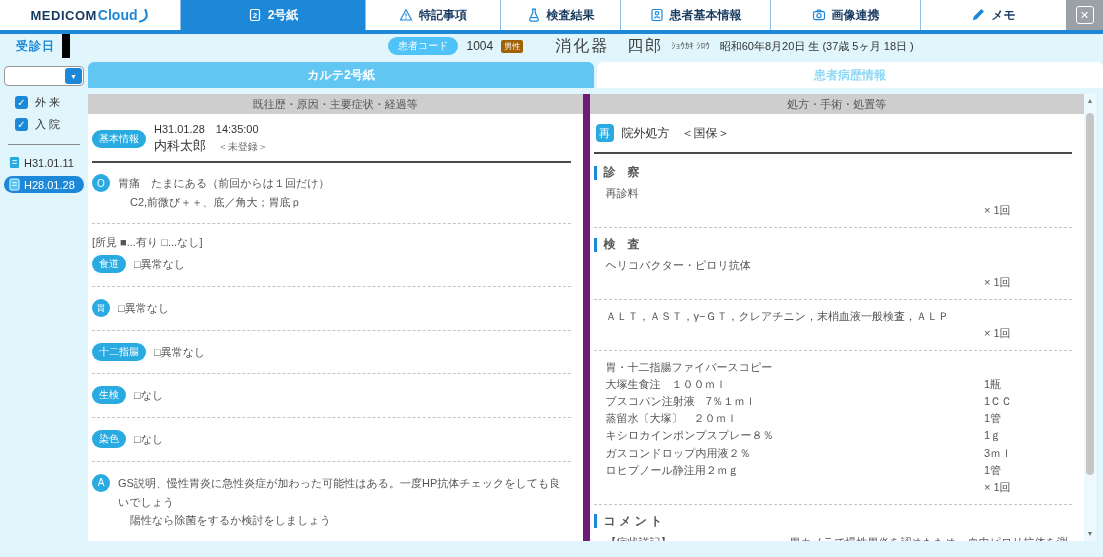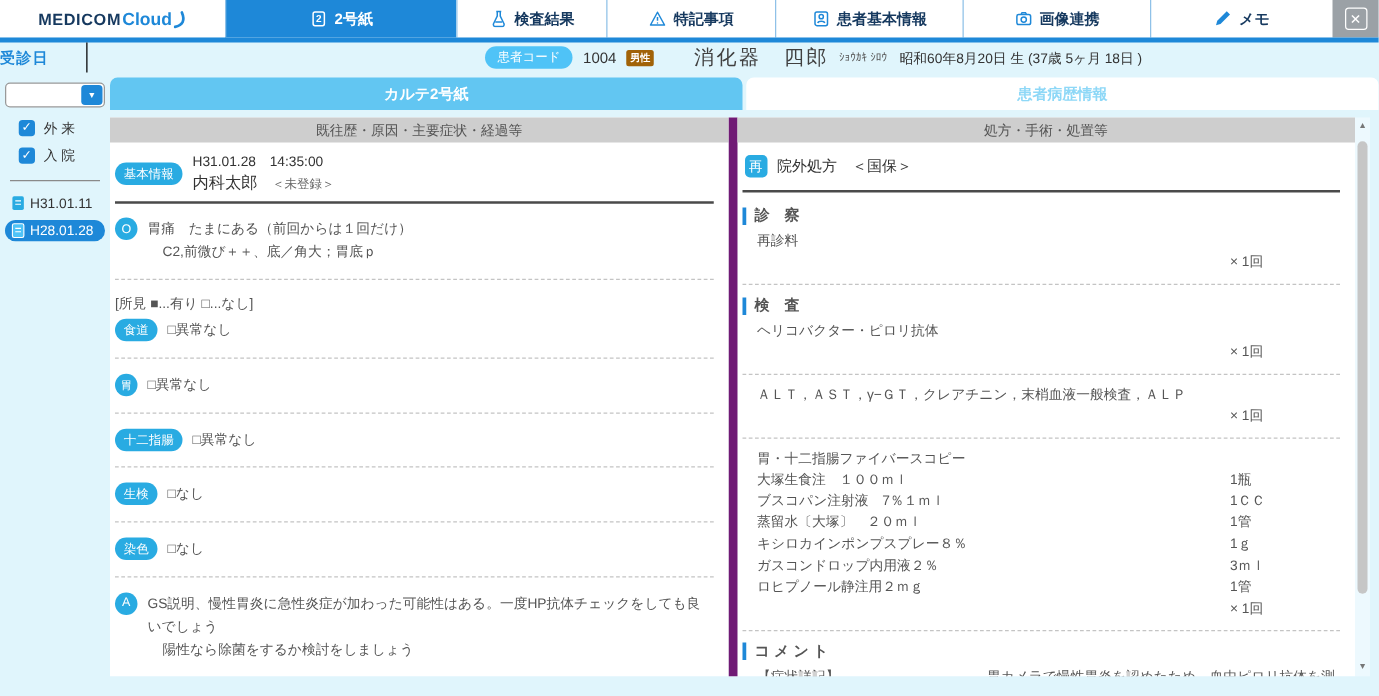--- a/index.html
+++ b/index.html
@@ -26,21 +26,21 @@
   .x-box { width:18px; height:18px; border:1px solid #fff; border-radius:3px; color:#fff;
     display:flex; align-items:center; justify-content:center; font-size:11px; }
   .stripe { height:4px; background:#1E88D8; flex-shrink:0; }
 
   
   .content-wrap { flex:1; display:flex; min-height:0; }
 
   
   .sidebar { width:88px; flex-shrink:0; display:flex; flex-direction:column; }
   .sb-header { height:24px; width:70px; color:#1E88D8; font-weight:bold; font-size:12px;
-    display:flex; align-items:center; padding-left:0; border-right:1px solid #000000;
+    display:flex; align-items:center; padding-left:16px; border-right:8px solid #000000;
     letter-spacing:1px; }
   .sb-year { margin:8px 4px 2px 4px; height:20px; background:#fff; border:1px solid #999;
     border-radius:4px; display:flex; align-items:center; overflow:hidden; cursor:pointer; }
   .sb-year-label { flex:1; font-size:10.5px; color:#333; text-align:center;margin-top:39px; }
   .sb-year-btn { width:17px; align-self:stretch; margin:1px; background:#1E88D8; color:#fff;
     font-size:7px; display:flex; align-items:center; justify-content:center; border-radius:3px; }
   .sb-check { display:flex; align-items:center; gap:7px; margin:7px 0 0 15px;
     font-size:11px; color:#333; cursor:pointer; }
   .checkbox { width:13px; height:13px; background:#1E88D8; border-radius:3px; color:#fff;
     font-size:10px; line-height:13px; display:flex; align-items:center; justify-content:center; }
@@ -49,21 +49,21 @@
     font-size:11px; color:#333; border-radius:10px; cursor:pointer; }
   .sb-date.selected { background:#1E88D8; color:#fff; }
 
   
   .main { flex:1; display:flex; flex-direction:column; min-width:0; }
   .patient-bar { height:24px; display:flex; align-items:center; gap:8px; padding-left:300px;
     flex-shrink:0; }
   .pt-code-badge { background:#4FC3F7; color:#fff; font-size:10px; padding:2px 10px;
     border-radius:9px; white-space:nowrap; }
   .pt-code { font-size:12px; color:#333; }
-  .pt-sex { background:#a16207; color:#fff; font-size:8px; padding:1px 3px; border-radius:2px;font-weight:bold; }
+  .pt-sex { background:#a16207; color:#fff; font-size:8px; padding:1px 3px; border-radius:2px; }
   .pt-name { font-size:16px; color:#404040; margin-left:24px; letter-spacing:2px; white-space:nowrap; }
   .pt-kana { font-size:9px; color:#555; white-space:nowrap; }
   .pt-birth { font-size:11px; color:#333; margin-left:2px; white-space:nowrap; }
 
   .main-tabs { height:26px; display:flex; gap:3px; margin-top:4px; margin-bottom:6px; flex-shrink:0; }
   .m-tab { flex:1; display:flex; align-items:center; justify-content:center; font-size:12px;
     font-weight:bold; border-radius:6px 6px 0 0; cursor:pointer; }
   .m-tab.active { background:#62C6F2; color:#fff; }
   .m-tab.inactive { background:#fff; color:#8ED8F7; }
 
@@ -130,39 +130,39 @@
     <div class="nav-tab active" style="width:185px">
       <span class="icon">
         <svg width="14" height="14" viewBox="0 0 14 14">
             <rect x="2.5" y="1.5" width="9" height="11" rx="1.5" fill="none" stroke="currentColor" stroke-width="1.2"></rect>
             <text x="7" y="9.8" font-size="8" text-anchor="middle" fill="currentColor">2</text>
           </svg>
       </span>
       <span>2号紙</span>
     </div>
 
-    <div class="nav-tab" style="width:120px">
-      <span class="icon">
-        <svg width="14" height="14" viewBox="0 0 14 14" fill="none" stroke="currentColor" stroke-width="1.2">
-            <path d="M5 1.2h4M5.8 1.2v3.6L2.9 10.8a1.6 1.6 0 0 0 1.4 2.4h5.4a1.6 1.6 0 0 0 1.4-2.4L8.2 4.8V1.2"></path>
-            <path d="M4.2 9.6h5.6"></path>
-          </svg>
-      </span>
-      <span>検査結果</span>
-    </div>
-
     <div class="nav-tab" style="width:135px">
       <span class="icon">
         <svg width="14" height="14" viewBox="0 0 14 14" fill="none" stroke="currentColor" stroke-width="1.2">
             <path d="M7 1.8 L12.6 12 H1.4 Z" stroke-linejoin="round"></path>
             <line x1="7" y1="5.6" x2="7" y2="8.6"></line>
             <circle cx="7" cy="10.4" r="0.6" fill="currentColor" stroke="none"></circle>
           </svg>
       </span>
       <span>特記事項</span>
+    </div>
+
+    <div class="nav-tab" style="width:120px">
+      <span class="icon">
+        <svg width="14" height="14" viewBox="0 0 14 14" fill="none" stroke="currentColor" stroke-width="1.2">
+            <path d="M5 1.2h4M5.8 1.2v3.6L2.9 10.8a1.6 1.6 0 0 0 1.4 2.4h5.4a1.6 1.6 0 0 0 1.4-2.4L8.2 4.8V1.2"></path>
+            <path d="M4.2 9.6h5.6"></path>
+          </svg>
+      </span>
+      <span>検査結果</span>
     </div>
 
     <div class="nav-tab" style="width:150px">
       <span class="icon">
         <svg width="14" height="14" viewBox="0 0 14 14" fill="none" stroke="currentColor" stroke-width="1.2">
             <rect x="2" y="1.5" width="10" height="11" rx="1.5"></rect>
             <circle cx="7" cy="5.3" r="1.7"></circle>
             <path d="M4.2 10.4c.6-2 5-2 5.6 0"></path>
           </svg>
       </span>

